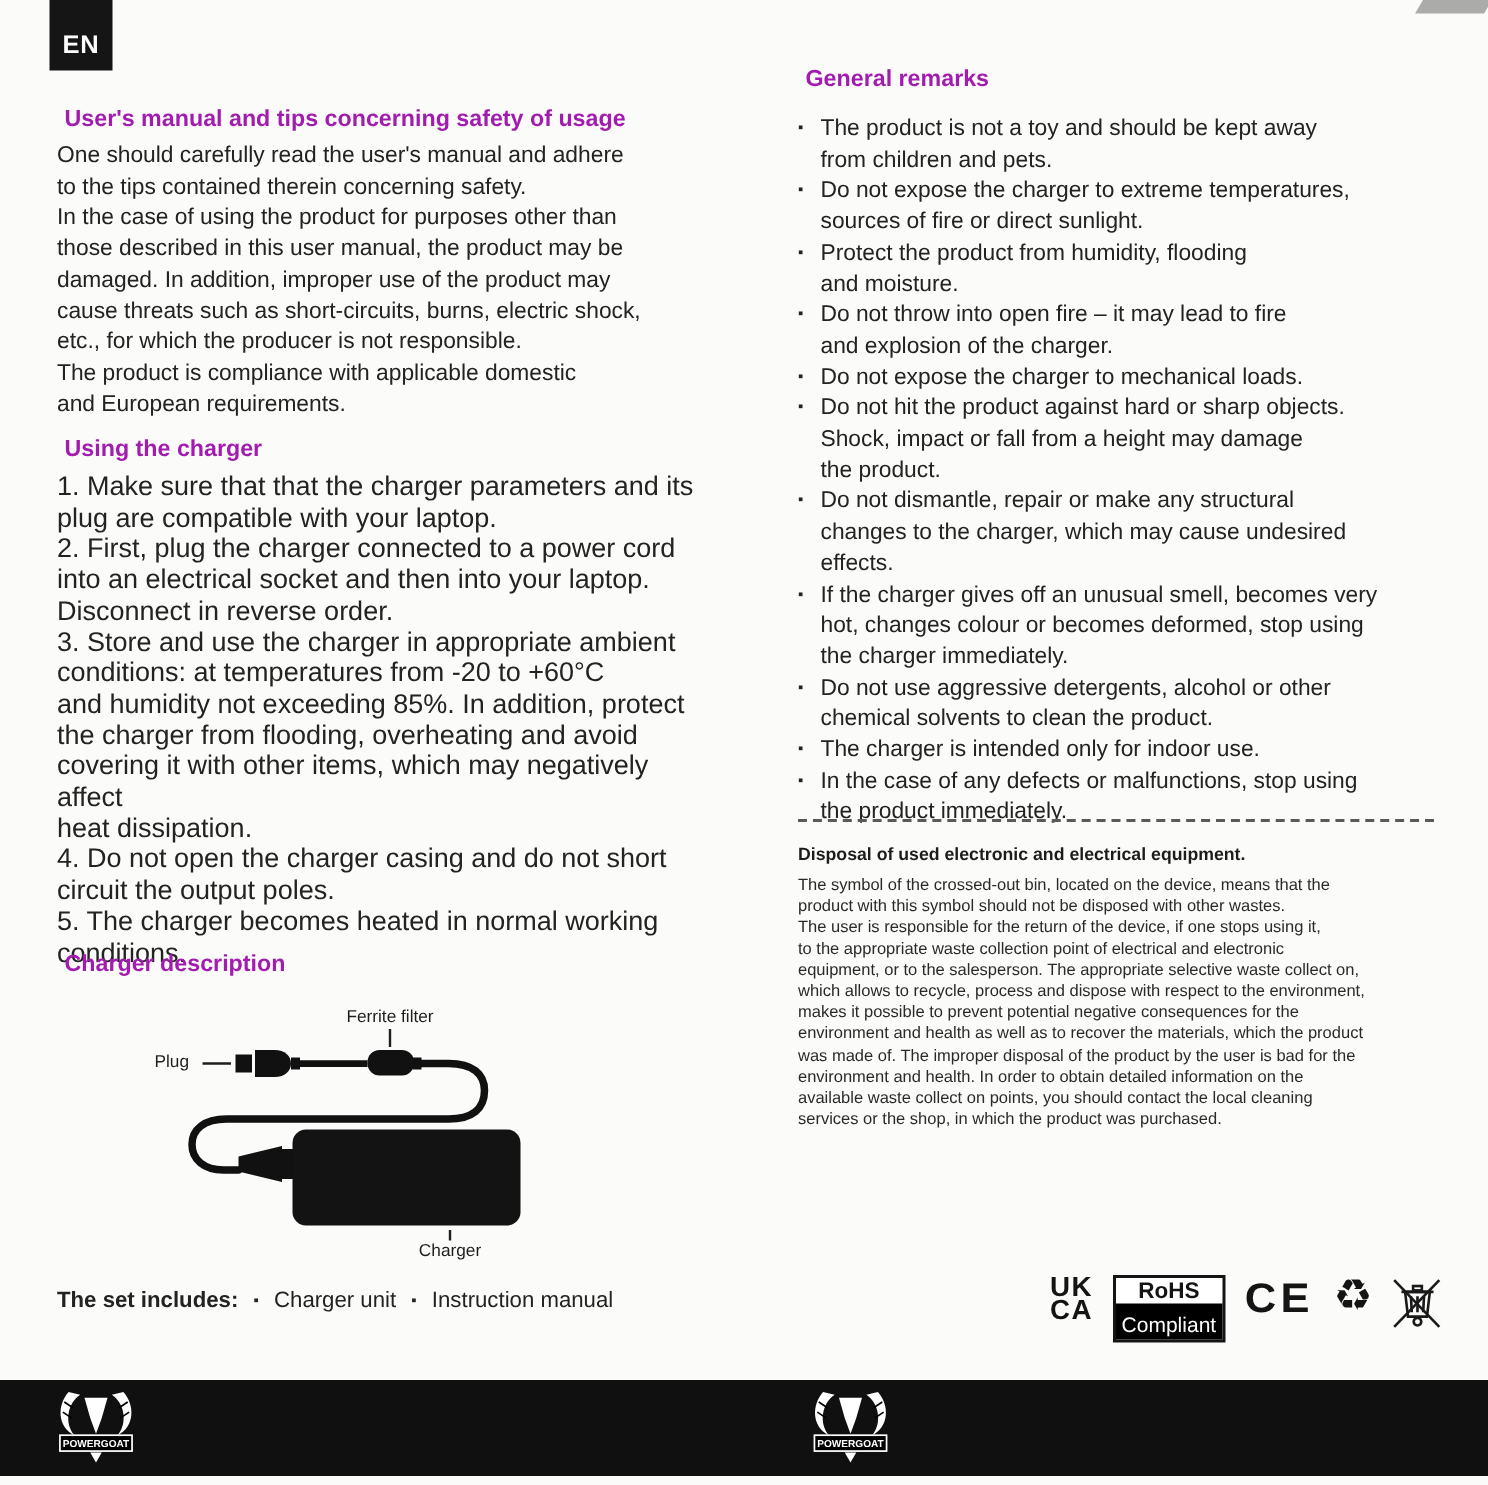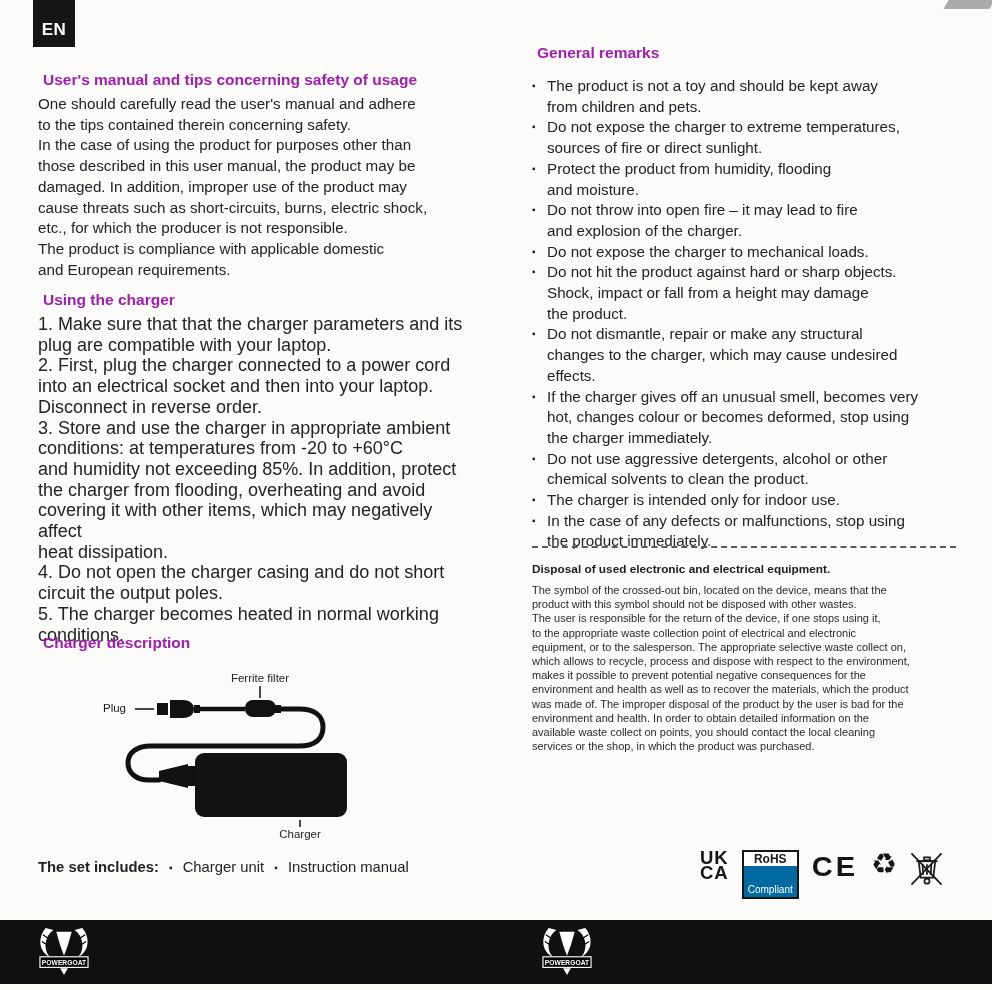--- a/index.html
+++ b/index.html
@@ -29,22 +29,22 @@
   
   .diagram{position:absolute;left:75px;top:660px;width:345px;height:190px;}
   .dlabel{position:absolute;font-size:11.5px;color:#1e1e1e;}
   .dlabel.ferrite{left:130px;top:12px;width:110px;text-align:center;}
   .dlabel.plug{left:28px;top:42px;}
   .dlabel.charger{left:185px;top:168px;width:80px;text-align:center;}
   
   .marks{position:absolute;left:700px;top:850px;width:265px;height:42px;display:flex;align-items:flex-start;gap:13px;}
   .ukca{font-weight:800;font-size:18.5px;line-height:15px;letter-spacing:1px;color:#141414;}
   .rohs{border:2px solid #141414;text-align:center;background:#fff;}
-  .rohs-top{font-weight:700;font-size:12px;padding:0 5px;color:#141414;}
-  .rohs-bottom{background:#0369a1;color:#fff;font-size:10px;padding:18px 4px 2px;}
+  .rohs-top{font-weight:700;font-size:15px;padding:0 5px;color:#141414;}
+  .rohs-bottom{background:#000000;color:#fff;font-size:14px;padding:6px 4px 2px;}
   .ce{font-weight:700;font-size:29px;letter-spacing:3px;color:#141414;transform:scaleY(.95);}
   .recycle{font-size:29px;color:#141414;line-height:1;}
   
   .footer{position:absolute;left:0;top:920px;width:992px;height:64px;background:#101010;}
   .brand-logo{position:absolute;top:7px;width:58px;height:50px;}
   .brand-logo.pos1{left:35px;}
   .brand-logo.pos2{left:538px;}
 </style>
 </head>
 <body>

